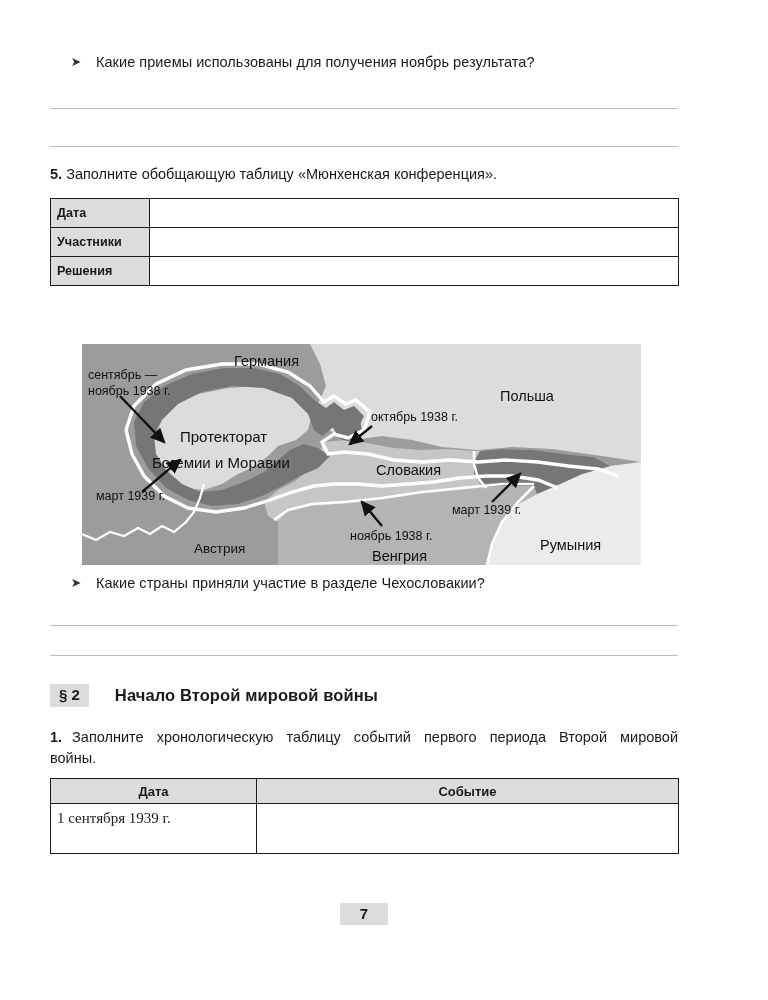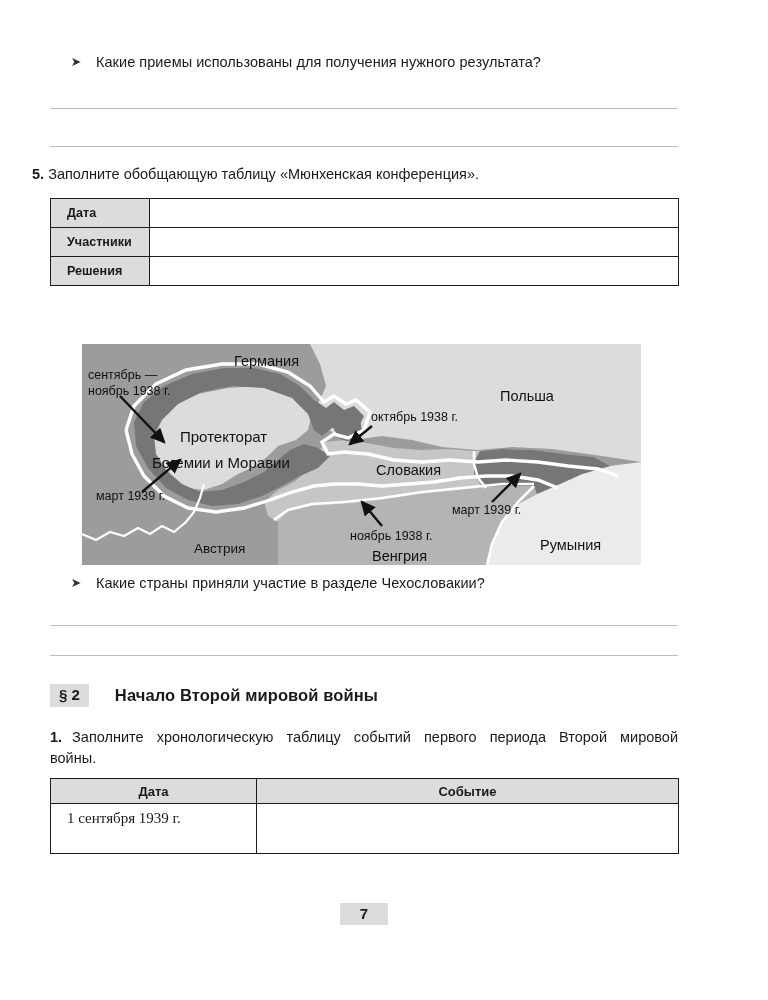--- a/index.html
+++ b/index.html
@@ -55,21 +55,21 @@
   .numbered b { font-weight: bold; }
 
   
   table.doc-table {
     position: absolute;
     border-collapse: collapse;
     table-layout: fixed;
   }
   table.doc-table td, table.doc-table th {
     border: 1.3px solid #1c1c1c;
-    padding: 0 16px;
+    padding: 0 6px;
     font-size: 13.4px;
     font-weight: normal;
     text-align: left;
     vertical-align: middle;
   }
   .lbl-cell {
     background: #dcdcdc;
     font-weight: bold !important;
     font-size: 12.6px !important;
   }
@@ -133,27 +133,27 @@
     fill: #111111;
   }
 </style>
 </head>
 <body>
 
 <div class="page">
 
   <div class="bullet-row" style="left:70px; top:53px;">
     <span class="bullet-glyph">➤</span>
-    <span class="bullet-text">Какие приемы использованы для получения нужного результата?</span>
+    <span class="bullet-text">Какие приемы использованы для получения ноябрь результата?</span>
   </div>
 
   <div class="rule" style="left:50px; top:108px; width:628px;"></div>
   <div class="rule" style="left:50px; top:146px; width:628px;"></div>
 
-  <div class="numbered" style="left:32px; top:164px;">
+  <div class="numbered" style="left:50px; top:164px;">
     <b>5.</b>
     <span>Заполните обобщающую таблицу «Мюнхенская конференция».</span>
   </div>
 
   <table class="doc-table" style="left:50px; top:198px; width:628px;">
     <colgroup>
         <col style="width:99px">
         <col style="width:529px">
       </colgroup>
     <tbody>

